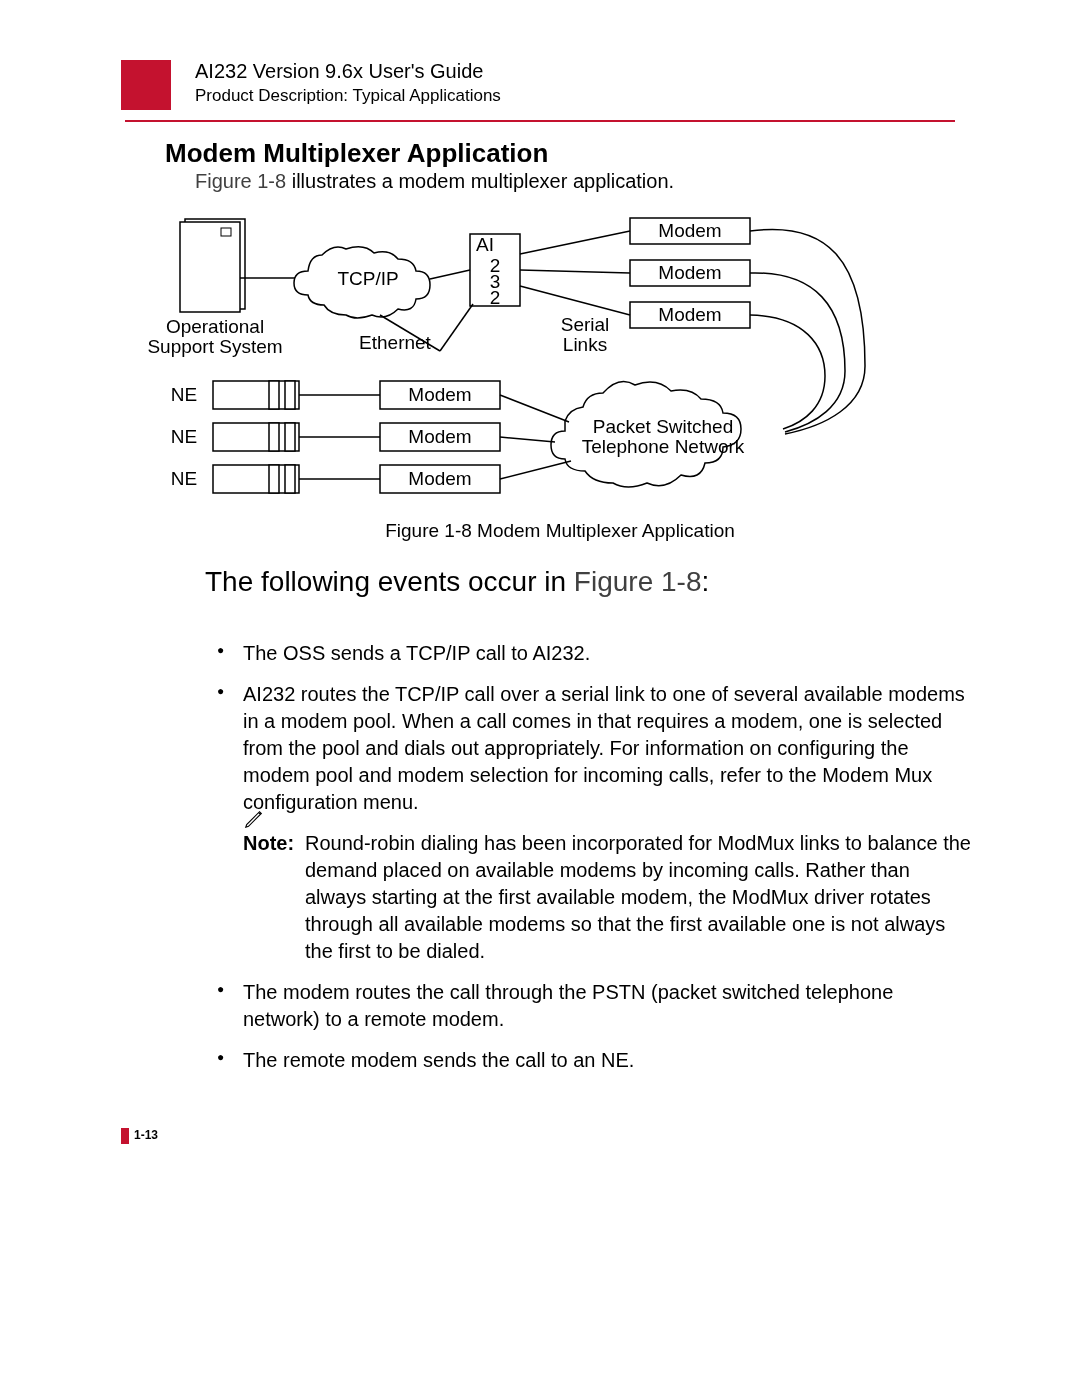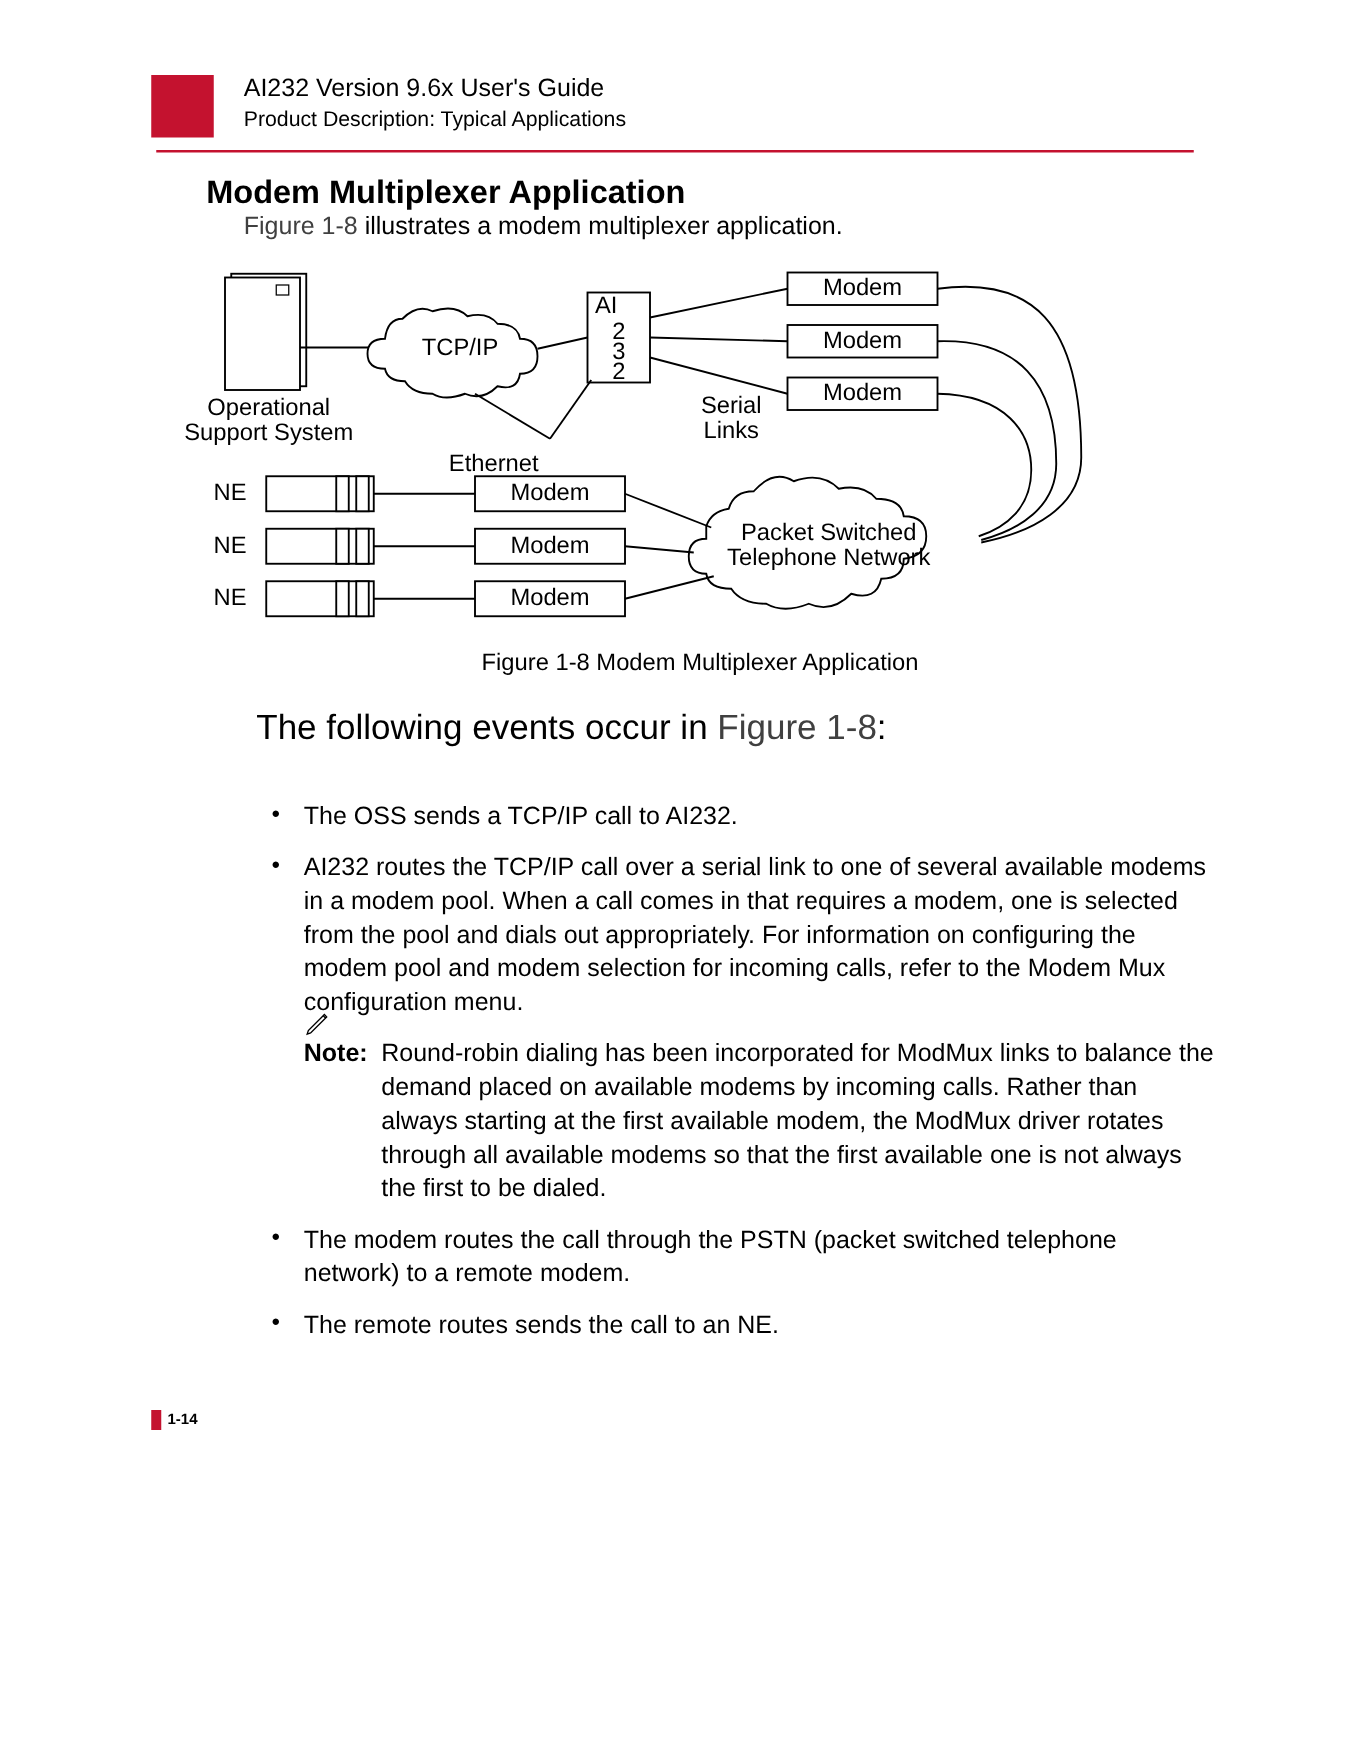--- a/index.html
+++ b/index.html
@@ -213,21 +213,21 @@
 
       <line x1="335" y1="179" x2="404" y2="206" stroke="#000" stroke-width="1.5"></line>
       <line x1="335" y1="221" x2="390" y2="226" stroke="#000" stroke-width="1.5"></line>
       <line x1="335" y1="263" x2="406" y2="245" stroke="#000" stroke-width="1.5"></line>
     </svg>
 
     
     <div class="dt" style="left:153px; top:52px; width:100px;">TCP/IP</div>
     <div class="dt" style="left:-30px; top:100px; width:160px;">Operational</div>
     <div class="dt" style="left:-30px; top:120px; width:160px;">Support System</div>
-    <div class="dt" style="left:180px; top:116px; width:100px;margin-top:29px;">Ethernet</div>
+    <div class="dt" style="left:180px; top:116px; width:100px;">Ethernet</div>
     <div class="dt" style="left:295px; top:18px; width:50px;">AI</div>
     <div class="dt" style="left:305px; top:40px; width:50px; line-height:1.05;">2</div>
     <div class="dt" style="left:305px; top:56px; width:50px; line-height:1.05;">3</div>
     <div class="dt" style="left:305px; top:72px; width:50px; line-height:1.05;">2</div>
     <div class="dt" style="left:380px; top:98px; width:80px;">Serial</div>
     <div class="dt" style="left:380px; top:118px; width:80px;">Links</div>
     <div class="dt" style="left:465px; top:4px; width:120px;">Modem</div>
     <div class="dt" style="left:465px; top:46px; width:120px;">Modem</div>
     <div class="dt" style="left:465px; top:88px; width:120px;">Modem</div>
     <div class="dt" style="left:398px; top:200px; width:200px;">Packet Switched</div>
@@ -257,20 +257,20 @@
           <path d="M3 21 L6 20 L20 6 L18 4 L4 18 Z M17 5 L19 7" fill="none" stroke="#000" stroke-width="1.2"></path>
         </svg>
         <span class="note-label">Note:</span>
         <span>Round-robin dialing has been incorporated for ModMux links to balance the demand placed on available modems by incoming calls. Rather than always starting at the first available modem, the ModMux driver rotates through all available modems so that the first available one is not always the first to be dialed.</span>
       </div>
     </li>
     <li>
       <span>The modem routes the call through the PSTN (packet switched telephone network) to a remote modem.</span>
     </li>
     <li>
-      <span>The remote routes sends the call to an NE.</span>
+      <span>The remote modem sends the call to an NE.</span>
     </li>
   </ul>
 
   <div class="footer-tick"></div>
-  <div class="footer-num">1-14</div>
+  <div class="footer-num">1-13</div>
 
 </div>
 
 </body></html>

